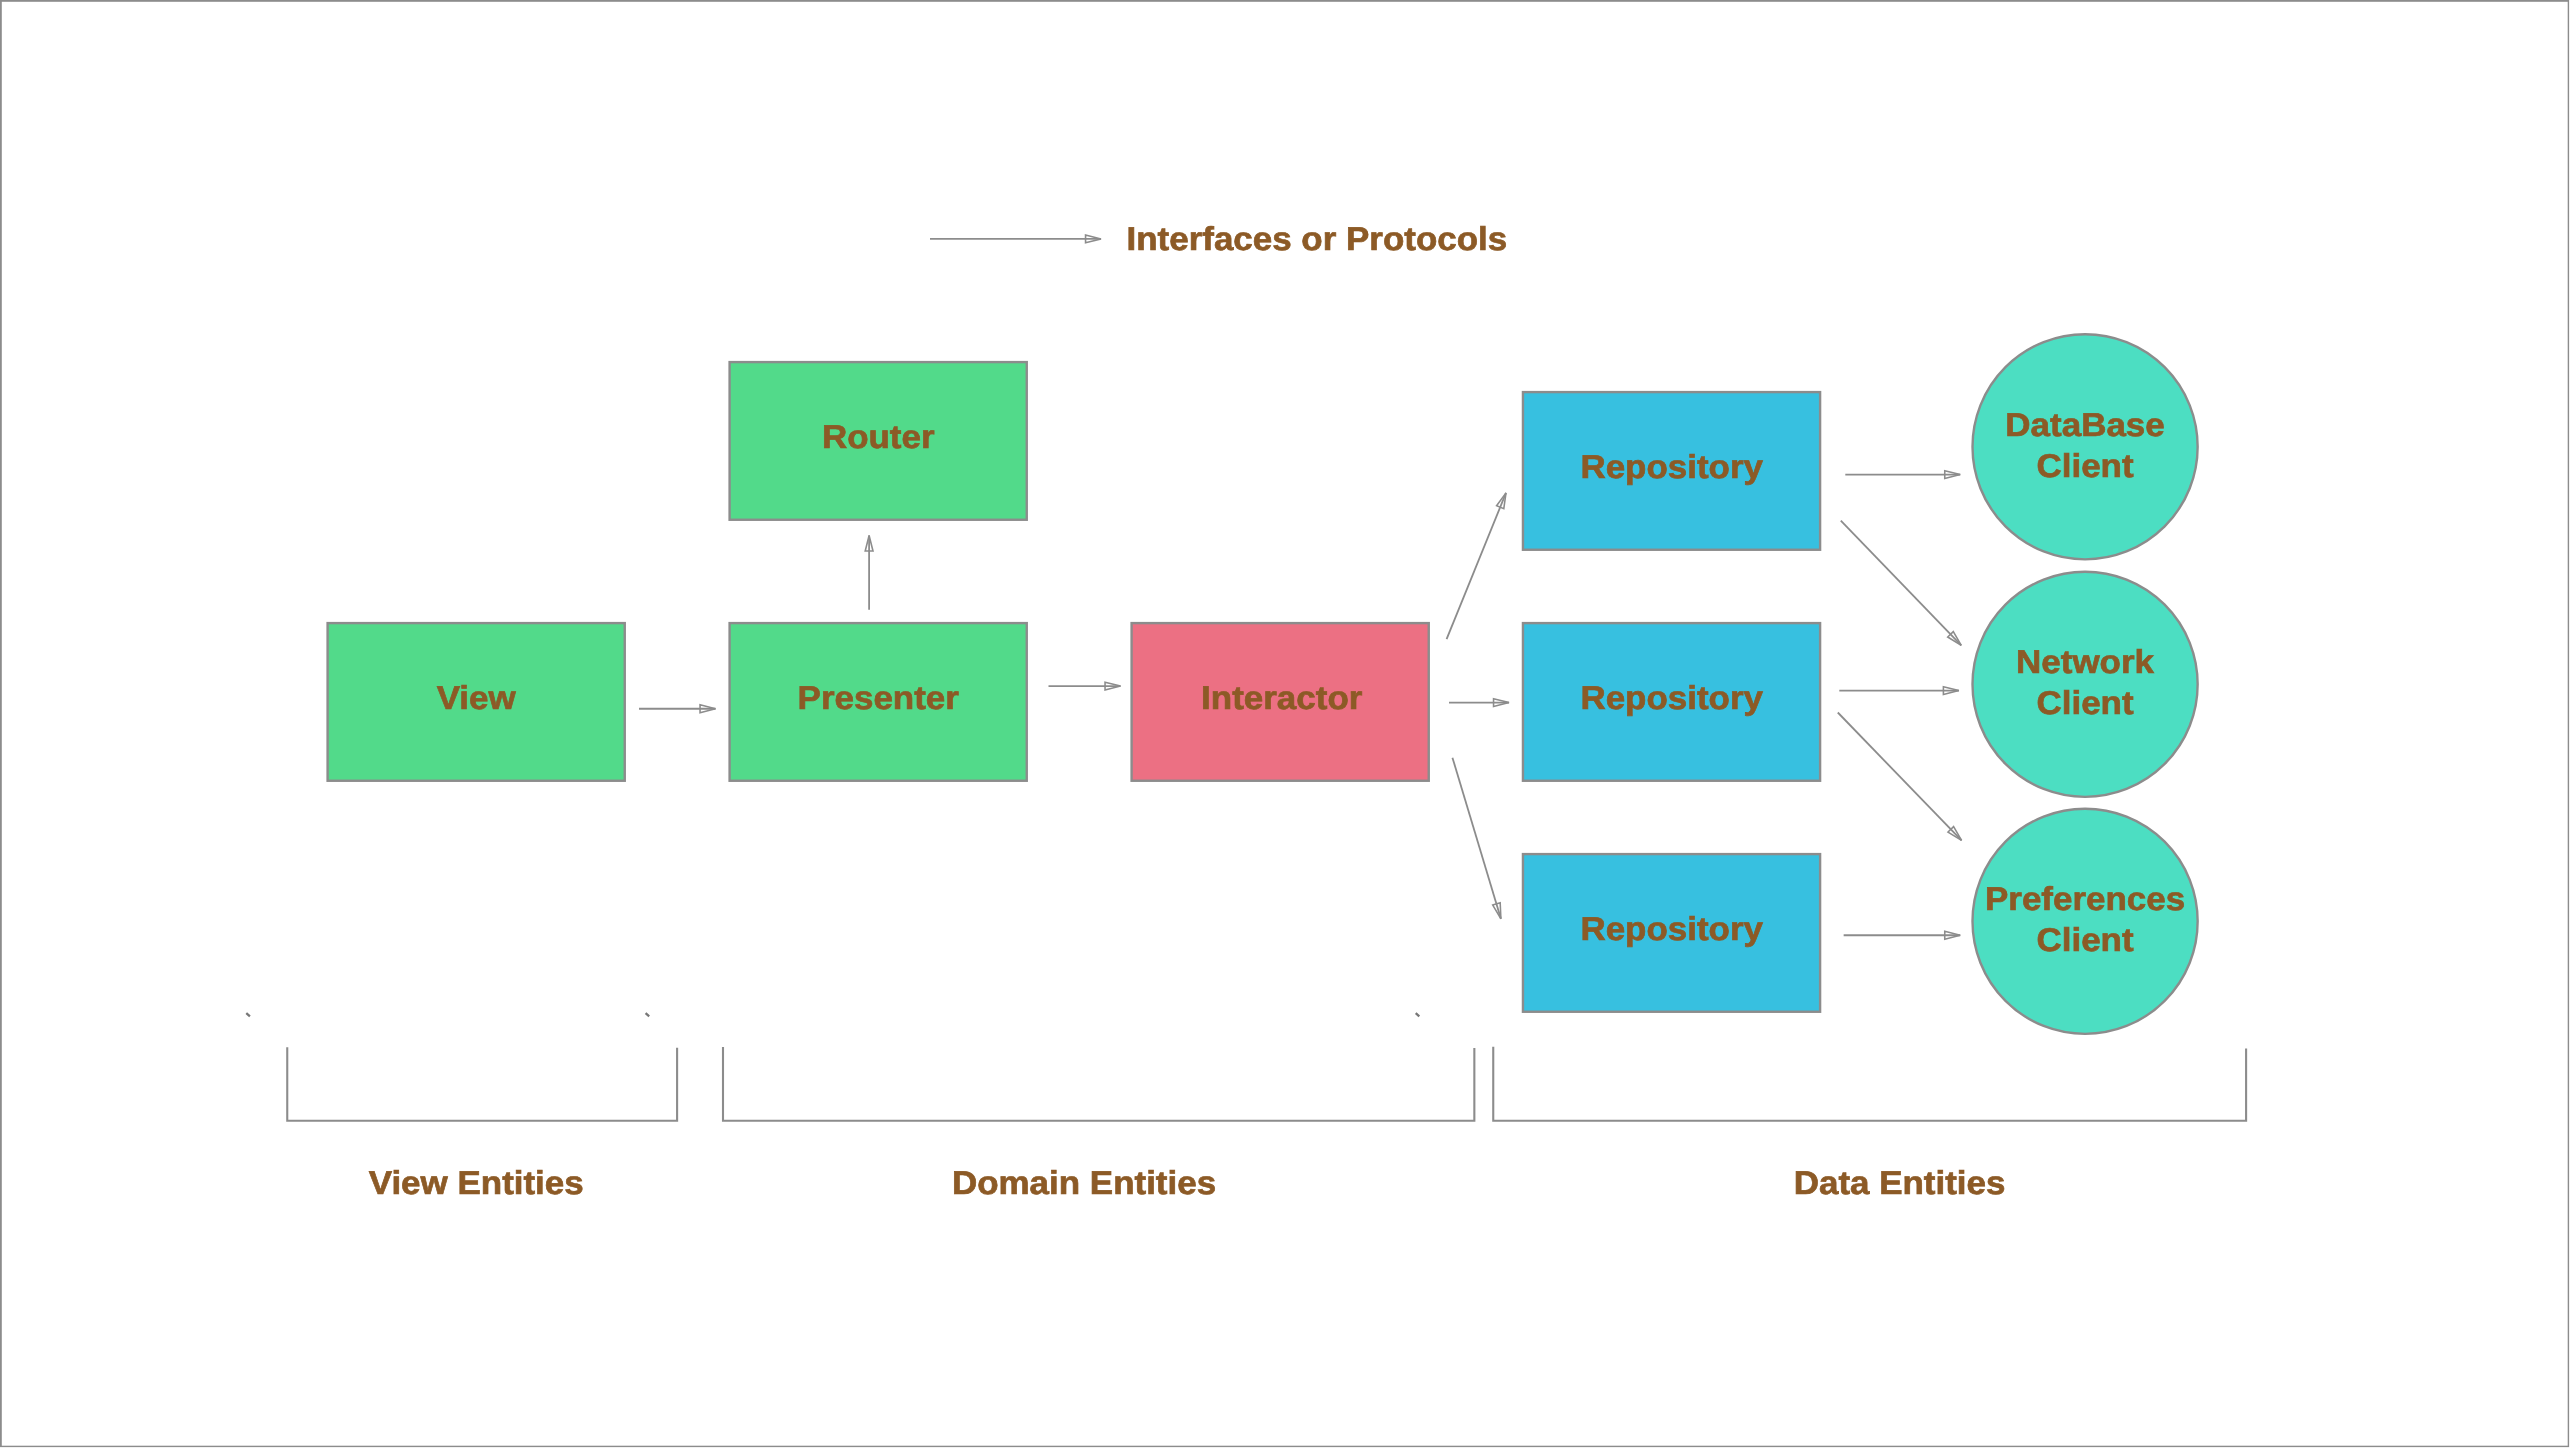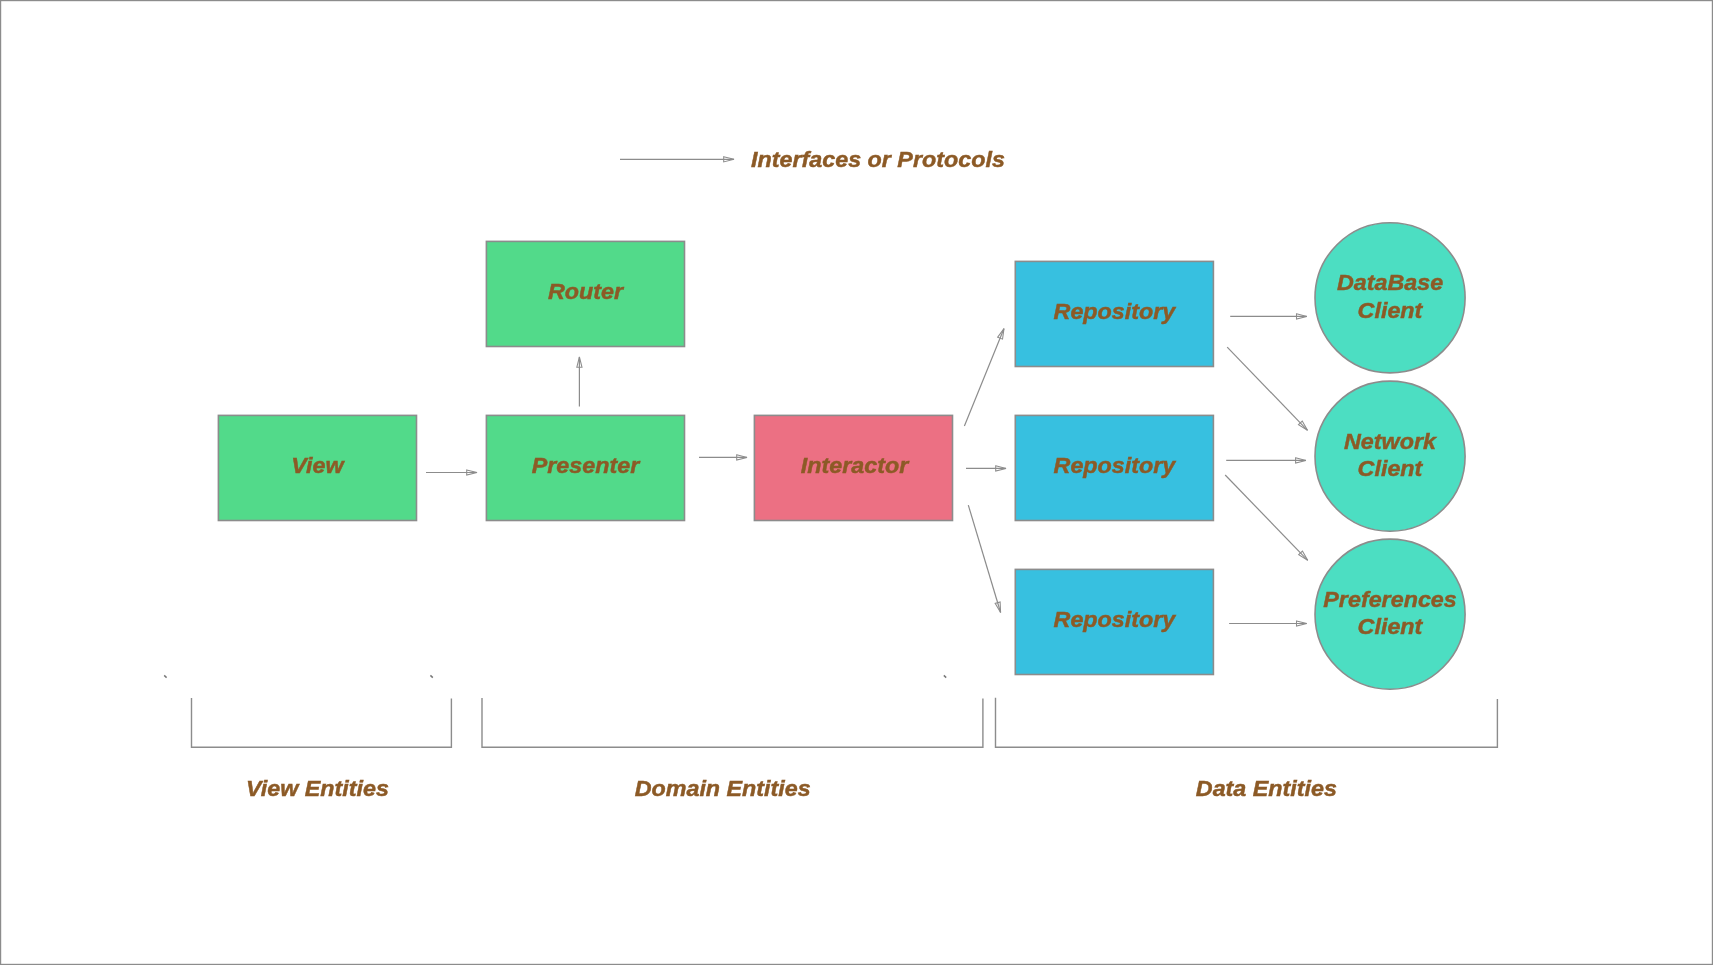--- a/index.html
+++ b/index.html
@@ -1,17 +1,17 @@
 <!DOCTYPE html>
 <html><head>
 <meta charset="utf-8">
 <style>
   html,body{margin:0;padding:0;background:#ffffff;}
   body{width:1713px;height:965px;overflow:hidden;font-family:"Liberation Sans",sans-serif;-webkit-font-smoothing:antialiased;}
-  #stage{position:relative;width:1713px;height:965px;background:#fff;font-style:italic;}
+  #stage{position:relative;width:1713px;height:965px;background:#fff;}
   svg{display:block;}
   text{font-family:"Liberation Sans",sans-serif;font-weight:bold;font-size:22px;fill:#8C5A26;
        stroke:#8C5A26;stroke-width:0.45px;paint-order:stroke fill;opacity:0.999;
        transform:scaleX(1.06);transform-box:fill-box;transform-origin:center;}
   .nodeLabel{text-anchor:middle;}
   .secLabel{text-anchor:middle;}
   .legendLabel{text-anchor:start;transform-origin:left center;}
 </style>
 </head>
 <body>

